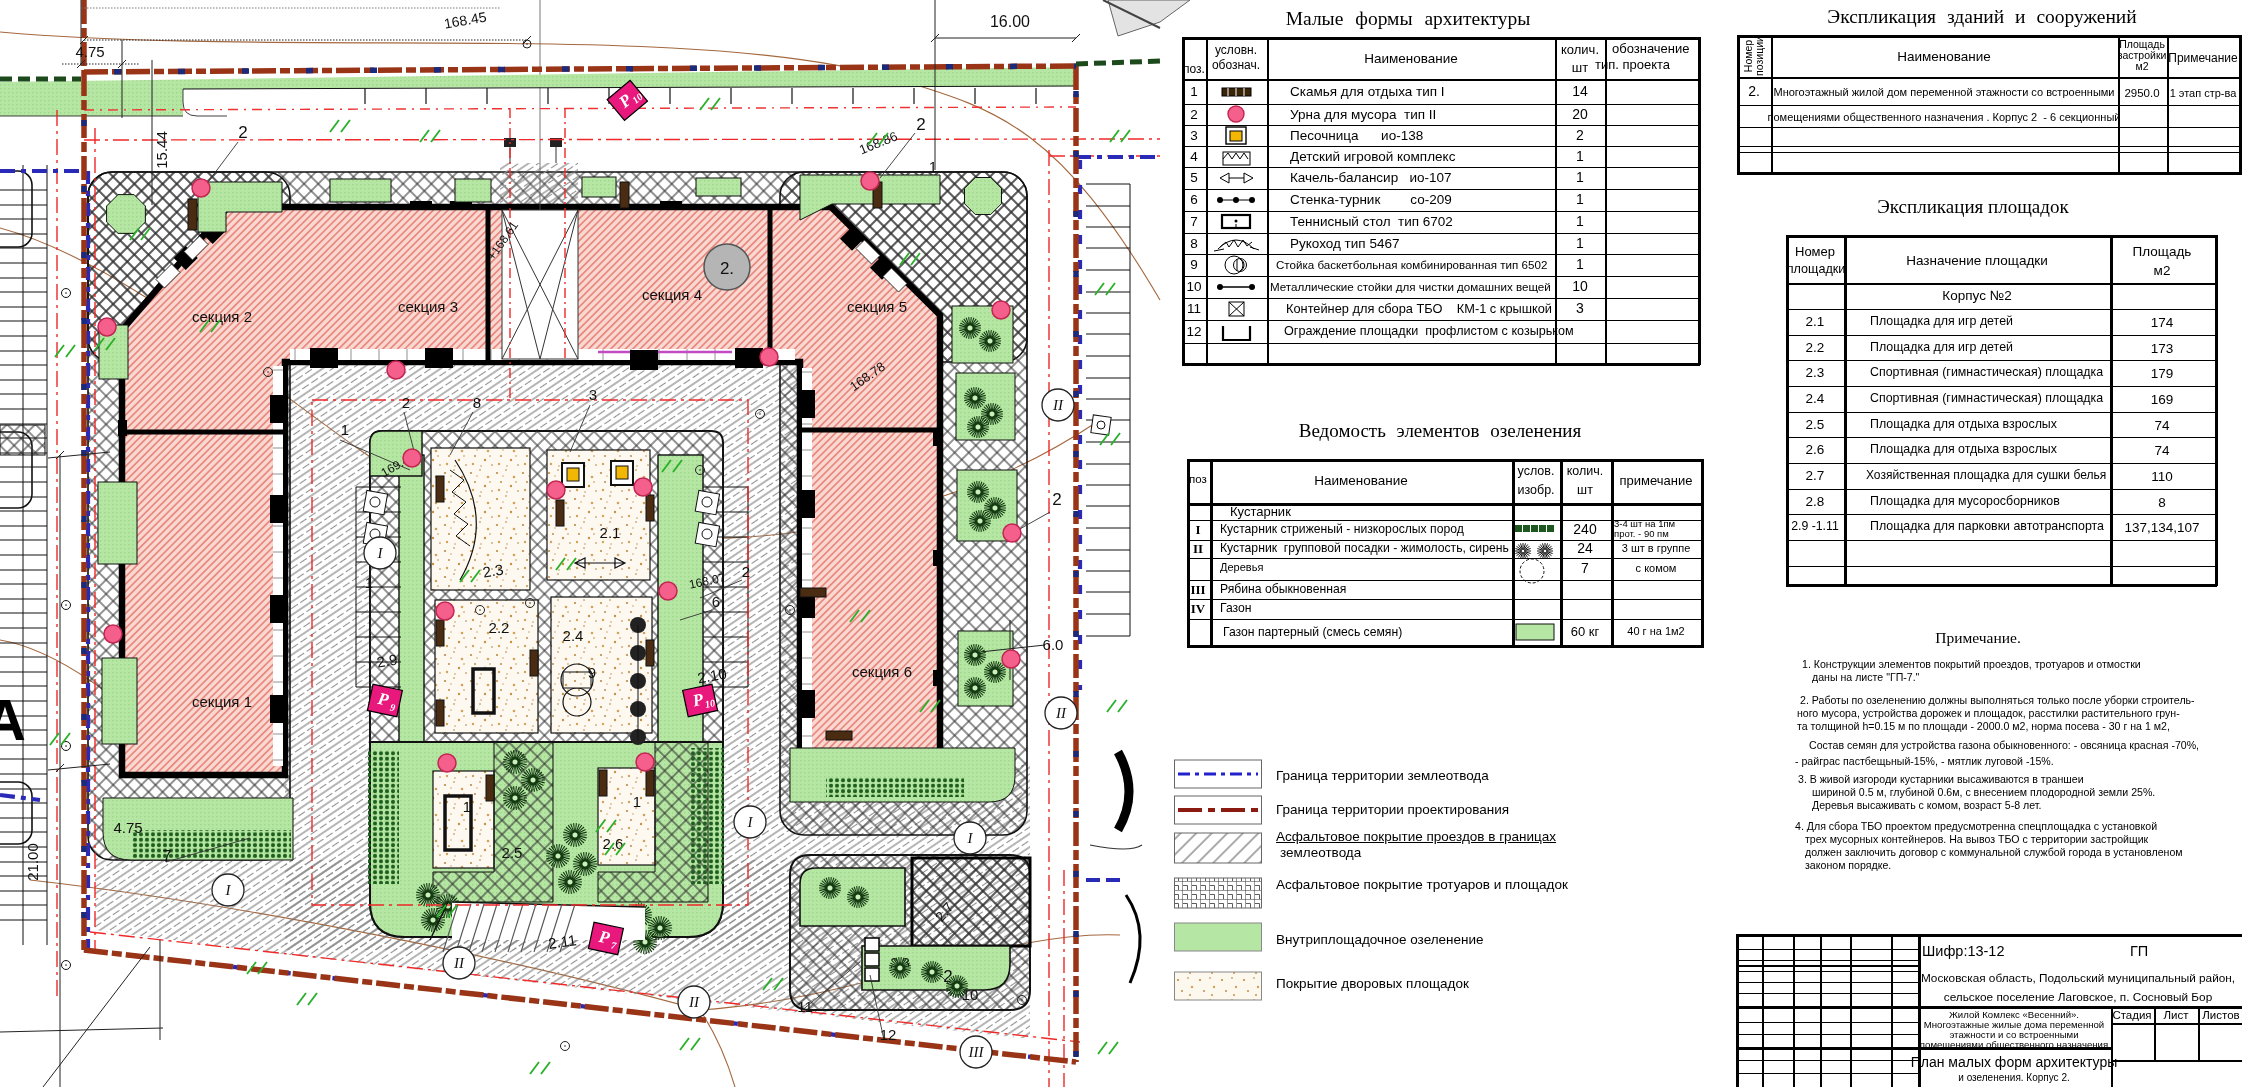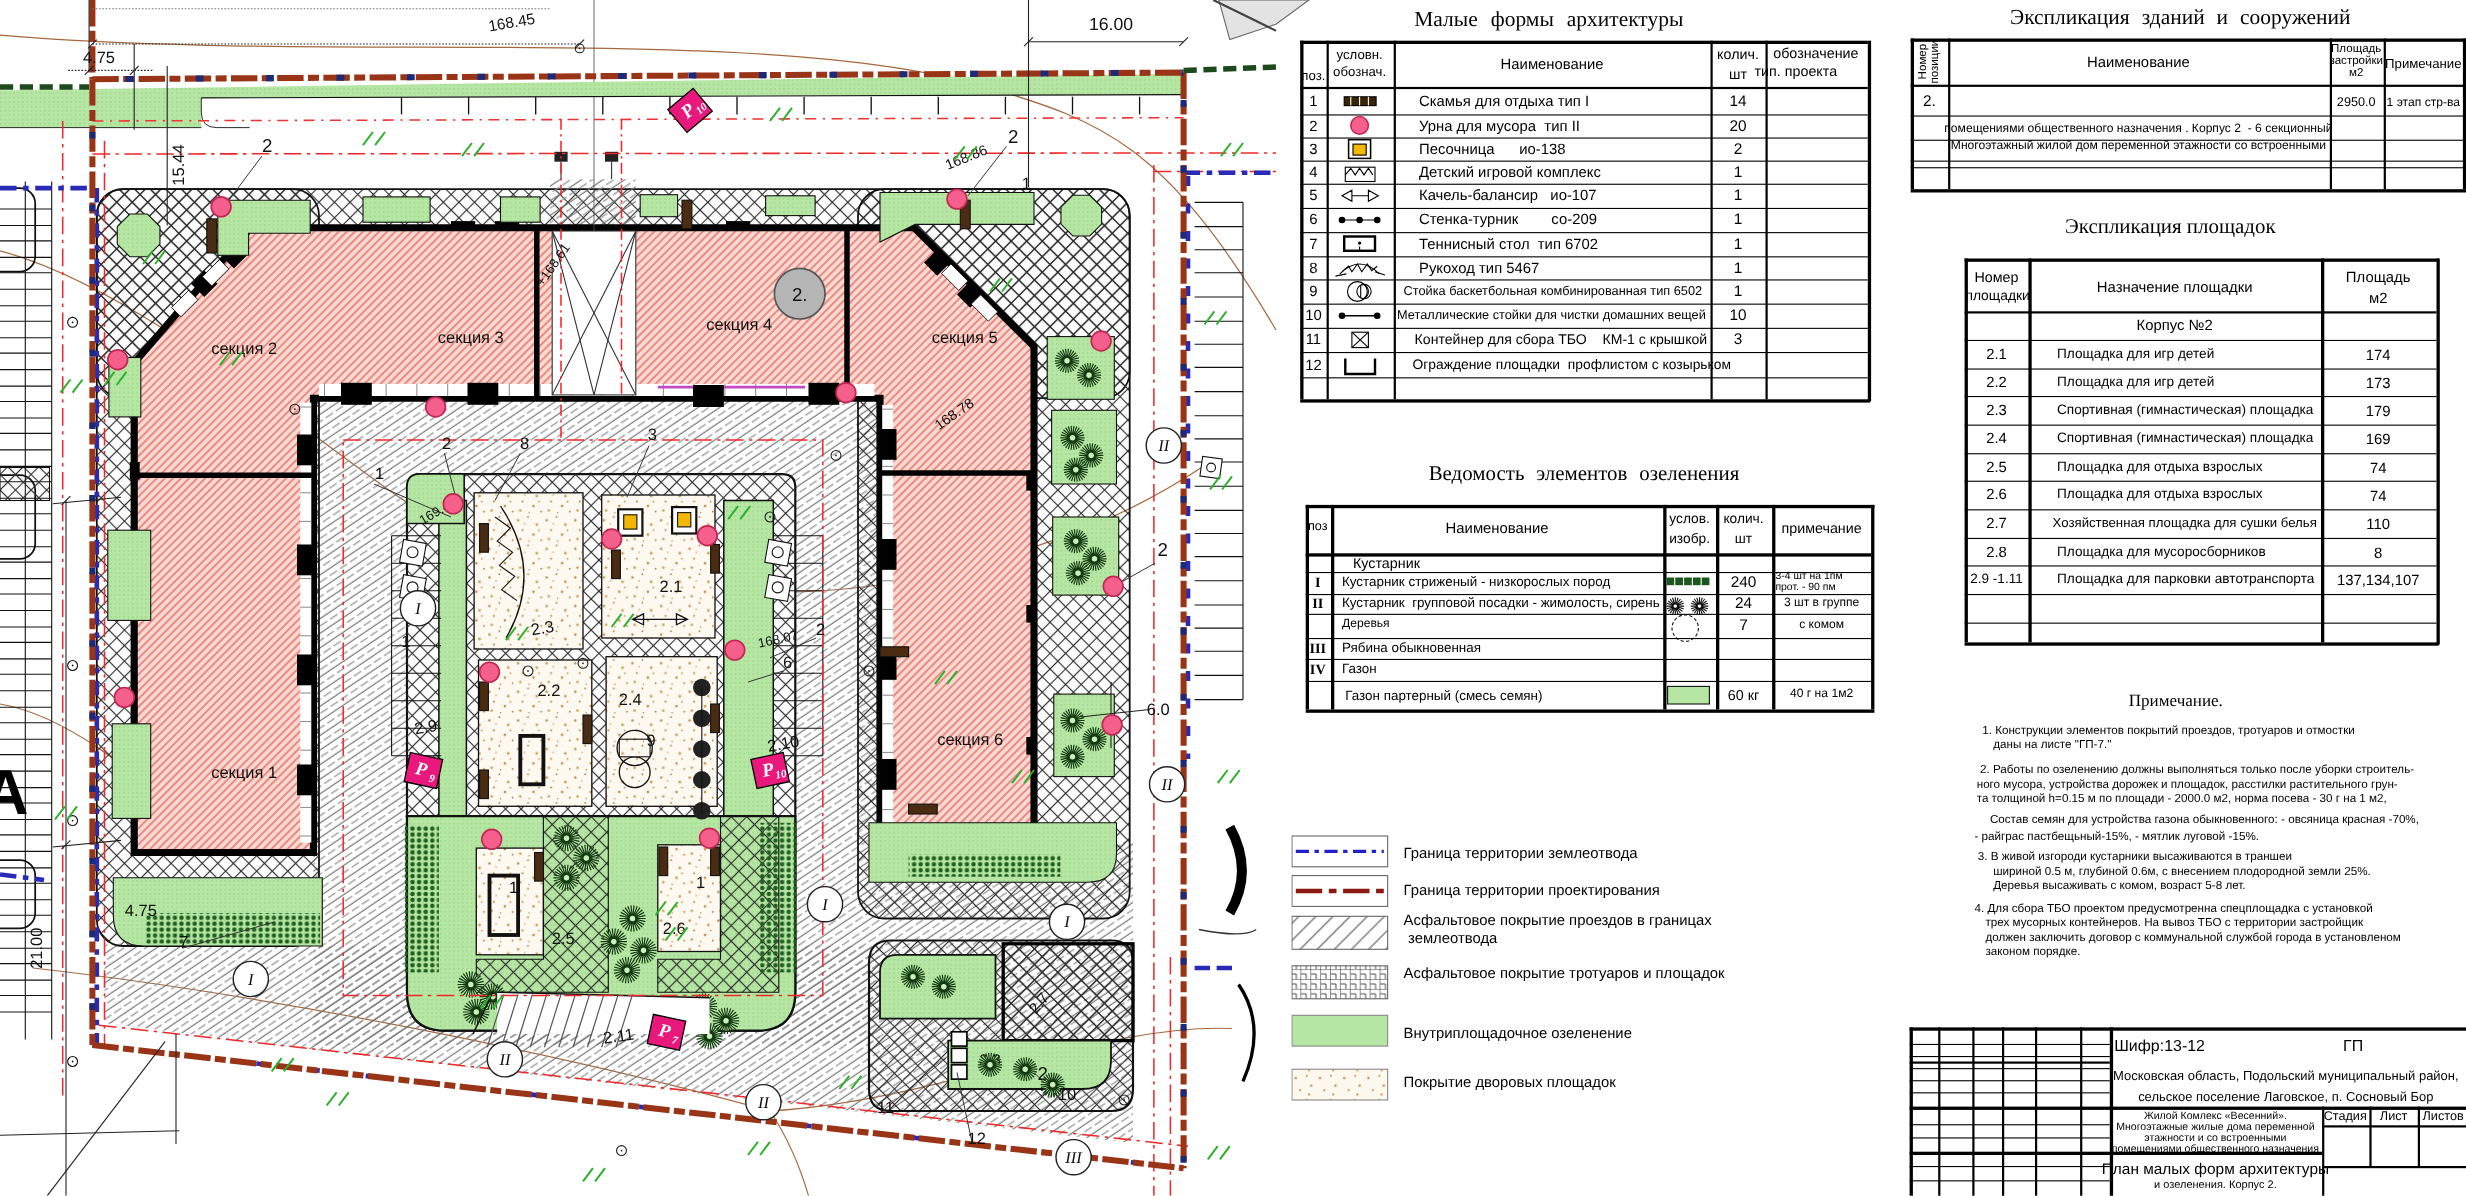--- a/index.html
+++ b/index.html
@@ -876,21 +876,21 @@
 <div class="hl" style="left:1737px;top:127px;width:503px;height:1px"></div>
 <div class="hl" style="left:1737px;top:146px;width:503px;height:1px"></div>
 <div class="hl" style="left:1737px;top:152px;width:503px;height:1px"></div>
 <div class="t" style="left:1754px;top:56px;font-size:10.5px;transform:translate(-50%,-50%) rotate(-90deg);text-align:center;line-height:11px">Номер<br>позиции</div>
 <div class="t " style="left:1944px;top:49px;font-size:13.5px;transform:translateX(-50%);">Наименование</div>
 <div class="t " style="left:2142px;top:38px;font-size:10.5px;transform:translateX(-50%);">Площадь</div>
 <div class="t " style="left:2142px;top:49px;font-size:10.5px;transform:translateX(-50%);">застройки</div>
 <div class="t " style="left:2142px;top:60px;font-size:10.5px;transform:translateX(-50%);">м2</div>
 <div class="t " style="left:2203px;top:51px;font-size:12px;transform:translateX(-50%);">Примечание</div>
 <div class="t " style="left:1754px;top:83px;font-size:14px;transform:translateX(-50%);">2.</div>
-<div class="t " style="left:1944px;top:86px;font-size:11px;transform:translateX(-50%);margin-top:40px;">Многоэтажный жилой дом переменной этажности со встроенными</div>
+<div class="t " style="left:1944px;top:86px;font-size:11px;transform:translateX(-50%);">Многоэтажный жилой дом переменной этажности со встроенными</div>
 <div class="t " style="left:2142px;top:87px;font-size:11.5px;transform:translateX(-50%);">2950.0</div>
 <div class="t " style="left:2203px;top:87px;font-size:11px;transform:translateX(-50%);">1 этап стр-ва</div>
 <div class="t " style="left:1944px;top:111px;font-size:11px;transform:translateX(-50%);">помещениями общественного назначения . Корпус 2&nbsp; - 6 секционный</div>
 <div class="t ser" style="left:1973px;top:196px;font-size:19px;transform:translateX(-50%);">Экспликация площадок</div>
 <div class="hl" style="left:1786px;top:235px;width:431px;height:2.5px"></div>
 <div class="hl" style="left:1786px;top:584px;width:431px;height:2.5px"></div>
 <div class="vl" style="left:1786px;top:235px;width:2.5px;height:349px"></div>
 <div class="vl" style="left:2215px;top:235px;width:2.5px;height:351px"></div>
 <div class="vl" style="left:1844px;top:235px;width:2.5px;height:349px"></div>
 <div class="vl" style="left:2110px;top:235px;width:2.5px;height:349px"></div>
@@ -1018,21 +1018,21 @@
           <circle cx="4" cy="5" r="1.1" fill="#c08a42"></circle>
           <circle cx="14" cy="3" r="0.8" fill="#ad7732"></circle>
           <circle cx="18" cy="12" r="1.2" fill="#d3a258"></circle>
           <circle cx="8" cy="16" r="0.9" fill="#b5813b"></circle>
           <circle cx="16" cy="20" r="1" fill="#c79045"></circle>
         </pattern>
 </defs>
 </svg>
 <div class="t " style="left:1276px;top:768px;font-size:13.5px;">Граница территории землеотвода</div>
 <div class="t " style="left:1276px;top:802px;font-size:13.5px;">Граница территории проектирования</div>
-<div class="t " style="left:1276px;top:829px;font-size:13.5px;">Асфальтовое покрытие проездов в границах</div>
+<div class="t " style="left:1276px;top:829px;font-size:13.5px;text-decoration:underline;">Асфальтовое покрытие проездов в границах</div>
 <div class="t " style="left:1280px;top:845px;font-size:13.5px;">землеотвода</div>
 <div class="t " style="left:1276px;top:877px;font-size:13.5px;">Асфальтовое покрытие тротуаров и площадок</div>
 <div class="t " style="left:1276px;top:932px;font-size:13.5px;">Внутриплощадочное озеленение</div>
 <div class="t " style="left:1276px;top:976px;font-size:13.5px;">Покрытие дворовых площадок</div>
 <div class="t ser" style="left:1978px;top:629px;font-size:15.5px;transform:translateX(-50%);">Примечание.</div>
 <div class="t " style="left:1802px;top:658px;font-size:10.6px;">1. Конструкции элементов покрытий проездов, тротуаров и отмостки</div>
 <div class="t " style="left:1812px;top:671px;font-size:10.6px;">даны на листе "ГП-7."</div>
 <div class="t " style="left:1800px;top:694px;font-size:10.6px;">2. Работы по озеленению должны выполняться только после уборки строитель-</div>
 <div class="t " style="left:1797px;top:707px;font-size:10.6px;">ного мусора, устройства дорожек и площадок, расстилки растительного грун-</div>
 <div class="t " style="left:1797px;top:720px;font-size:10.6px;">та толщиной h=0.15 м  по площади - 2000.0 м2,   норма посева - 30 г на 1 м2,</div>

